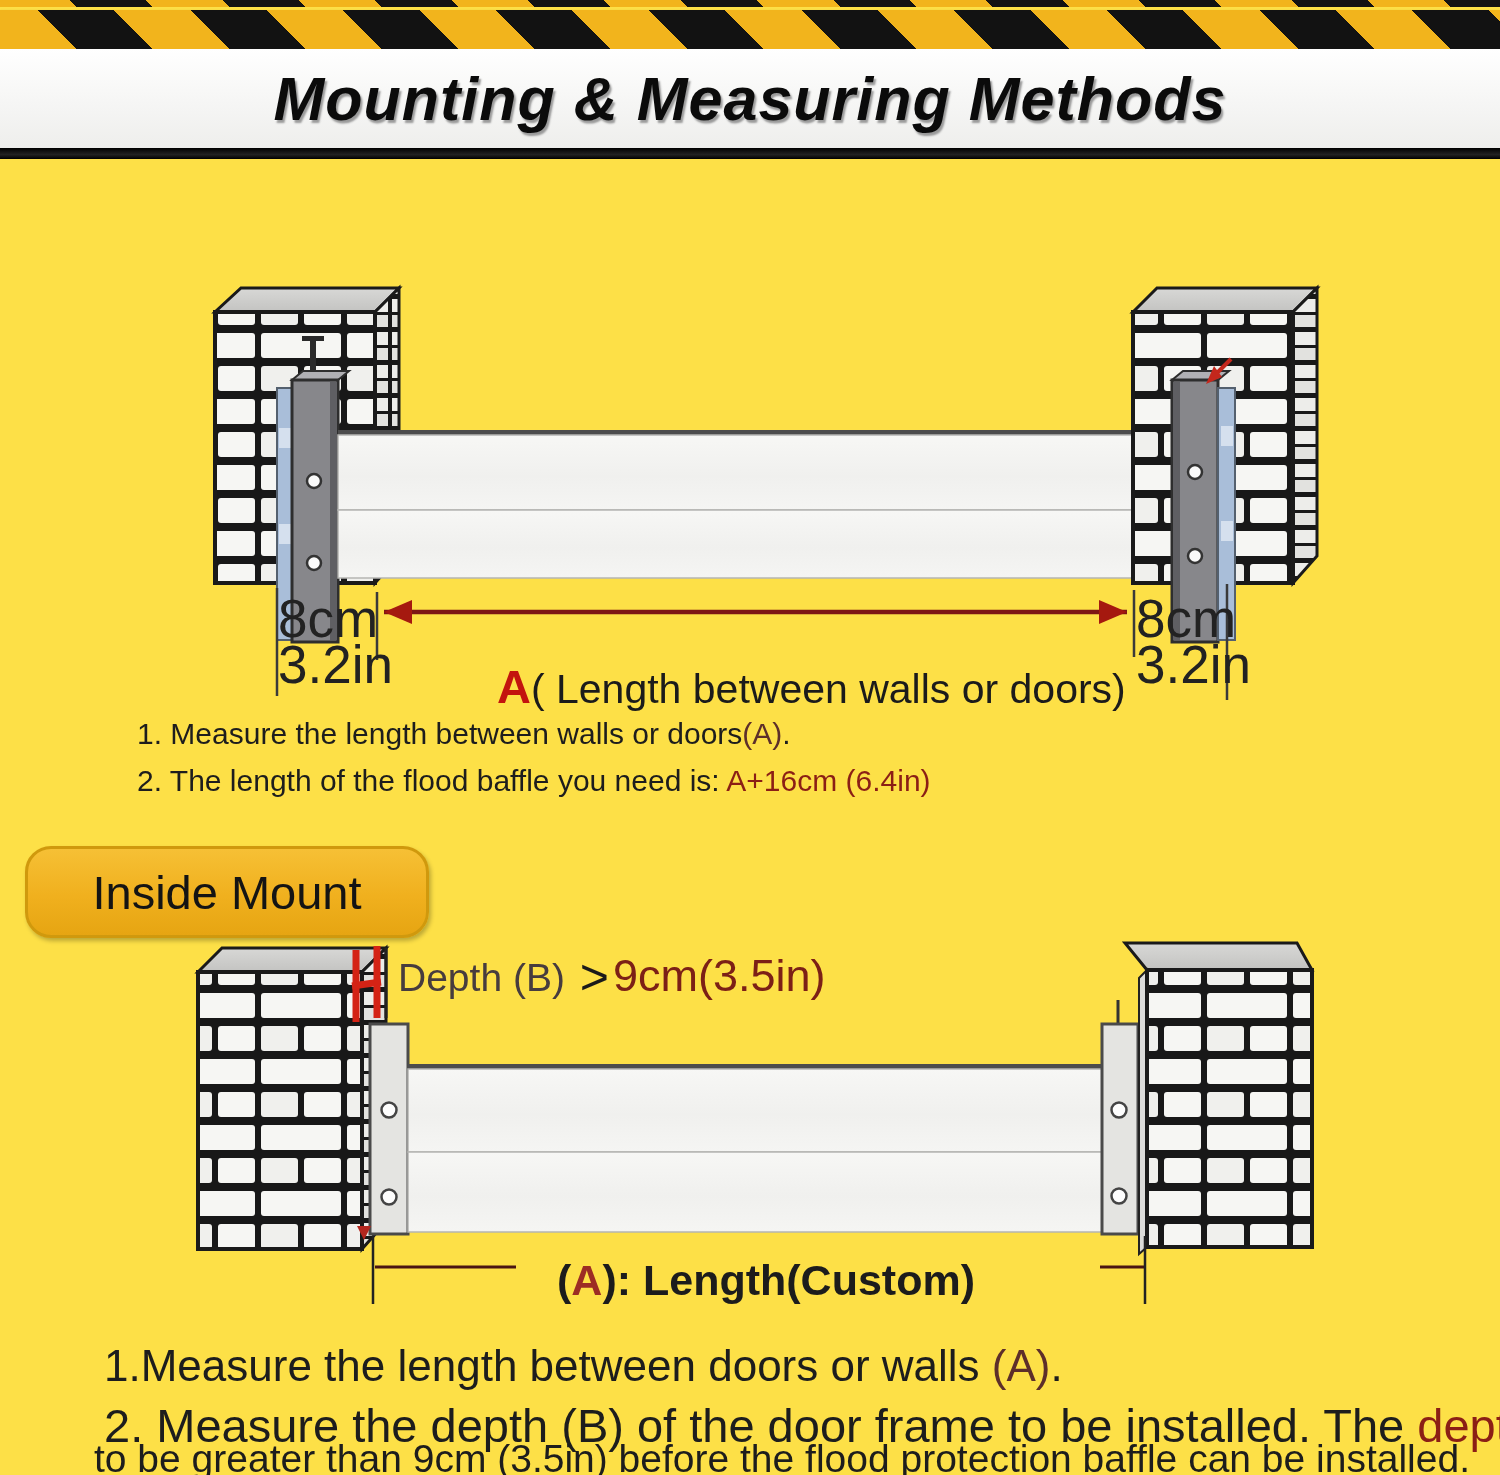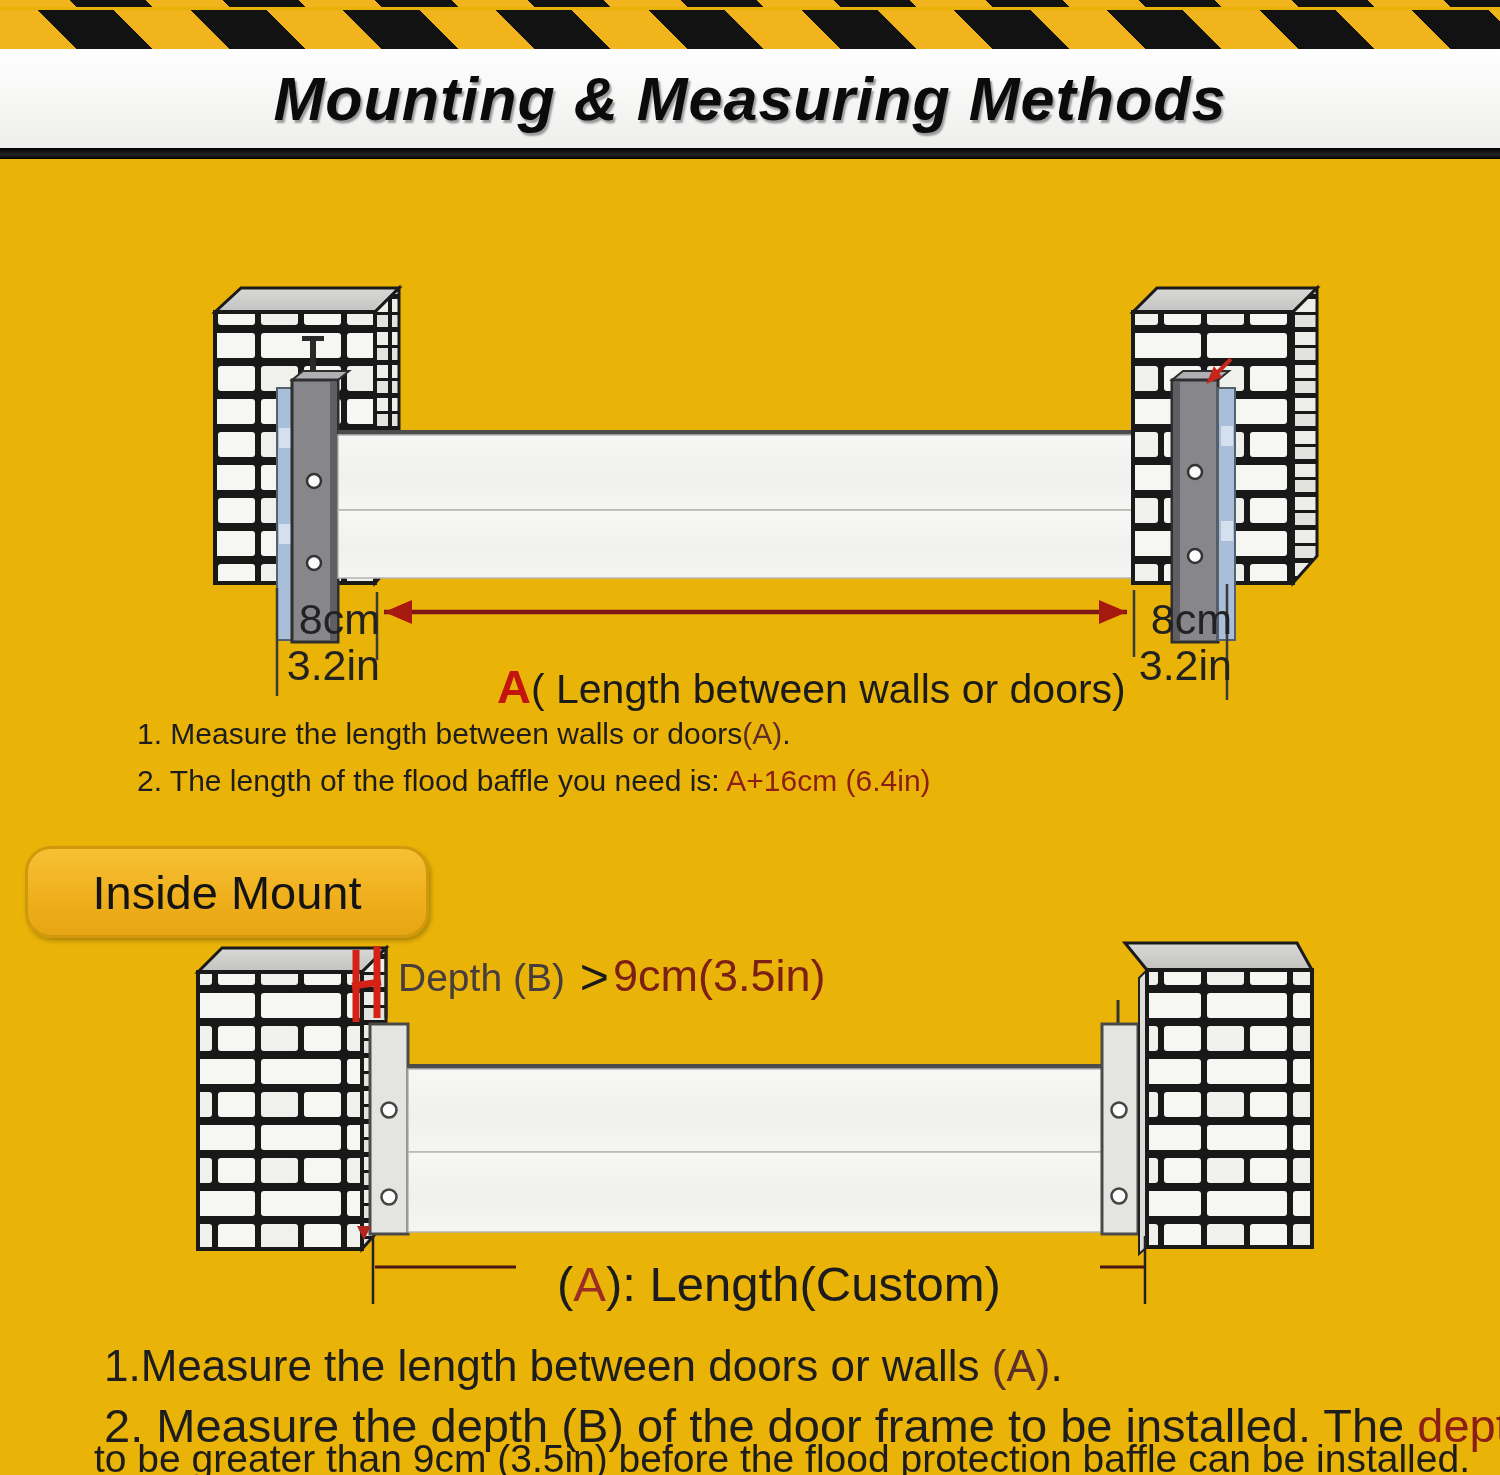--- a/index.html
+++ b/index.html
@@ -9,21 +9,21 @@
     --dimension-red:#7D1715;
     --highlight-red:#8B1F15;
     --letter-red:#C3140E;
     --depth-indicator-red:#D42315;
     --bracket-gray:#87878B;
     --seal-blue:#A9BED9;
   }
   html,body{margin:0;padding:0;background:#ffffff;}
   .page{
     position:relative;width:1500px;height:1475px;overflow:hidden;
-    background:#eab308;font-family:"Liberation Sans",sans-serif;
+    background:#fde047;font-family:"Liberation Sans",sans-serif;
   }
   
   .tape-sliver{position:absolute;left:0;top:0;width:1500px;height:7px;
     background:repeating-linear-gradient(45deg,var(--tape-yellow) 0 54px,var(--tape-black) 54px 108px);}
   .tape{position:absolute;left:0;top:10px;width:1500px;height:39px;
     background:repeating-linear-gradient(45deg,var(--tape-yellow) 0 54px,var(--tape-black) 54px 108px);
     box-shadow:0 2px 3px rgba(0,0,0,.35);}
   .banner{position:absolute;left:0;top:49px;width:1500px;height:99px;
     background:linear-gradient(#ffffff,#eeeeec);
     display:flex;align-items:center;justify-content:center;}
@@ -38,37 +38,37 @@
     border:3px solid #d0990d;border-radius:26px;
     font-size:47px;color:#141414;box-shadow:2px 3px 4px rgba(0,0,0,.25);}
   .badge.outside{left:30px;top:186px;width:392px;height:88px;}
   .badge.inside{left:25px;top:846px;width:398px;height:86px;}
   
   svg.art{position:absolute;left:0;top:0;width:1500px;height:1475px;}
   .mortar-stroke{stroke:#1a1a1a;}
   .redline{stroke:var(--depth-indicator-red);}
   .dimred{stroke:var(--dimension-red);}
   
-  .dim-pair{position:absolute;text-align:right;font-size:43px;line-height:46px;color:#222222;}
+  .dim-pair{position:absolute;text-align:left;font-size:53px;line-height:46px;color:#222222;}
   .dim-pair.left{left:278px;top:596px;width:102px;}
   .dim-pair.right{left:1136px;top:596px;width:96px;}
   .span-label{position:absolute;left:497px;top:626px;white-space:nowrap;
     font-size:41px;color:#1b1b1b;margin-top:33px;}
   .span-label .letterA{color:var(--letter-red);font-weight:bold;font-size:47px;}
   .steps{position:absolute;white-space:nowrap;color:#1d1d1d;}
   .steps1{left:137px;top:717px;font-size:30px;}
   .steps1 .line{margin-bottom:13px;}
   .hl-maroon{color:#5d2f2a;}
   .hl-red{color:var(--highlight-red);}
   .depth-label{position:absolute;left:398px;top:948px;white-space:nowrap;}
   .depth-label .d1{font-size:39px;color:#473c3e;}
   .depth-label .d2{font-size:50px;color:#1a1a1a;padding:0 4px;vertical-align:-3px;}
   .depth-label .d3{font-size:45px;color:#7c2016;}
   .len-label{position:absolute;left:557px;top:1256px;white-space:nowrap;
-    font-size:49px;color:#1c1c1c;}
+    font-size:43px;color:#1c1c1c;font-weight:bold;}
   .len-label .letterA2{color:#9c2d24;}
   .steps2-l1{left:104px;top:1341px;font-size:44px;}
   .steps2-l2{left:104px;top:1398px;font-size:47px;}
   .steps2-l3{left:94px;top:1437px;font-size:39px;}
 </style>
 </head>
 <body>
 
 <div class="page">
 

